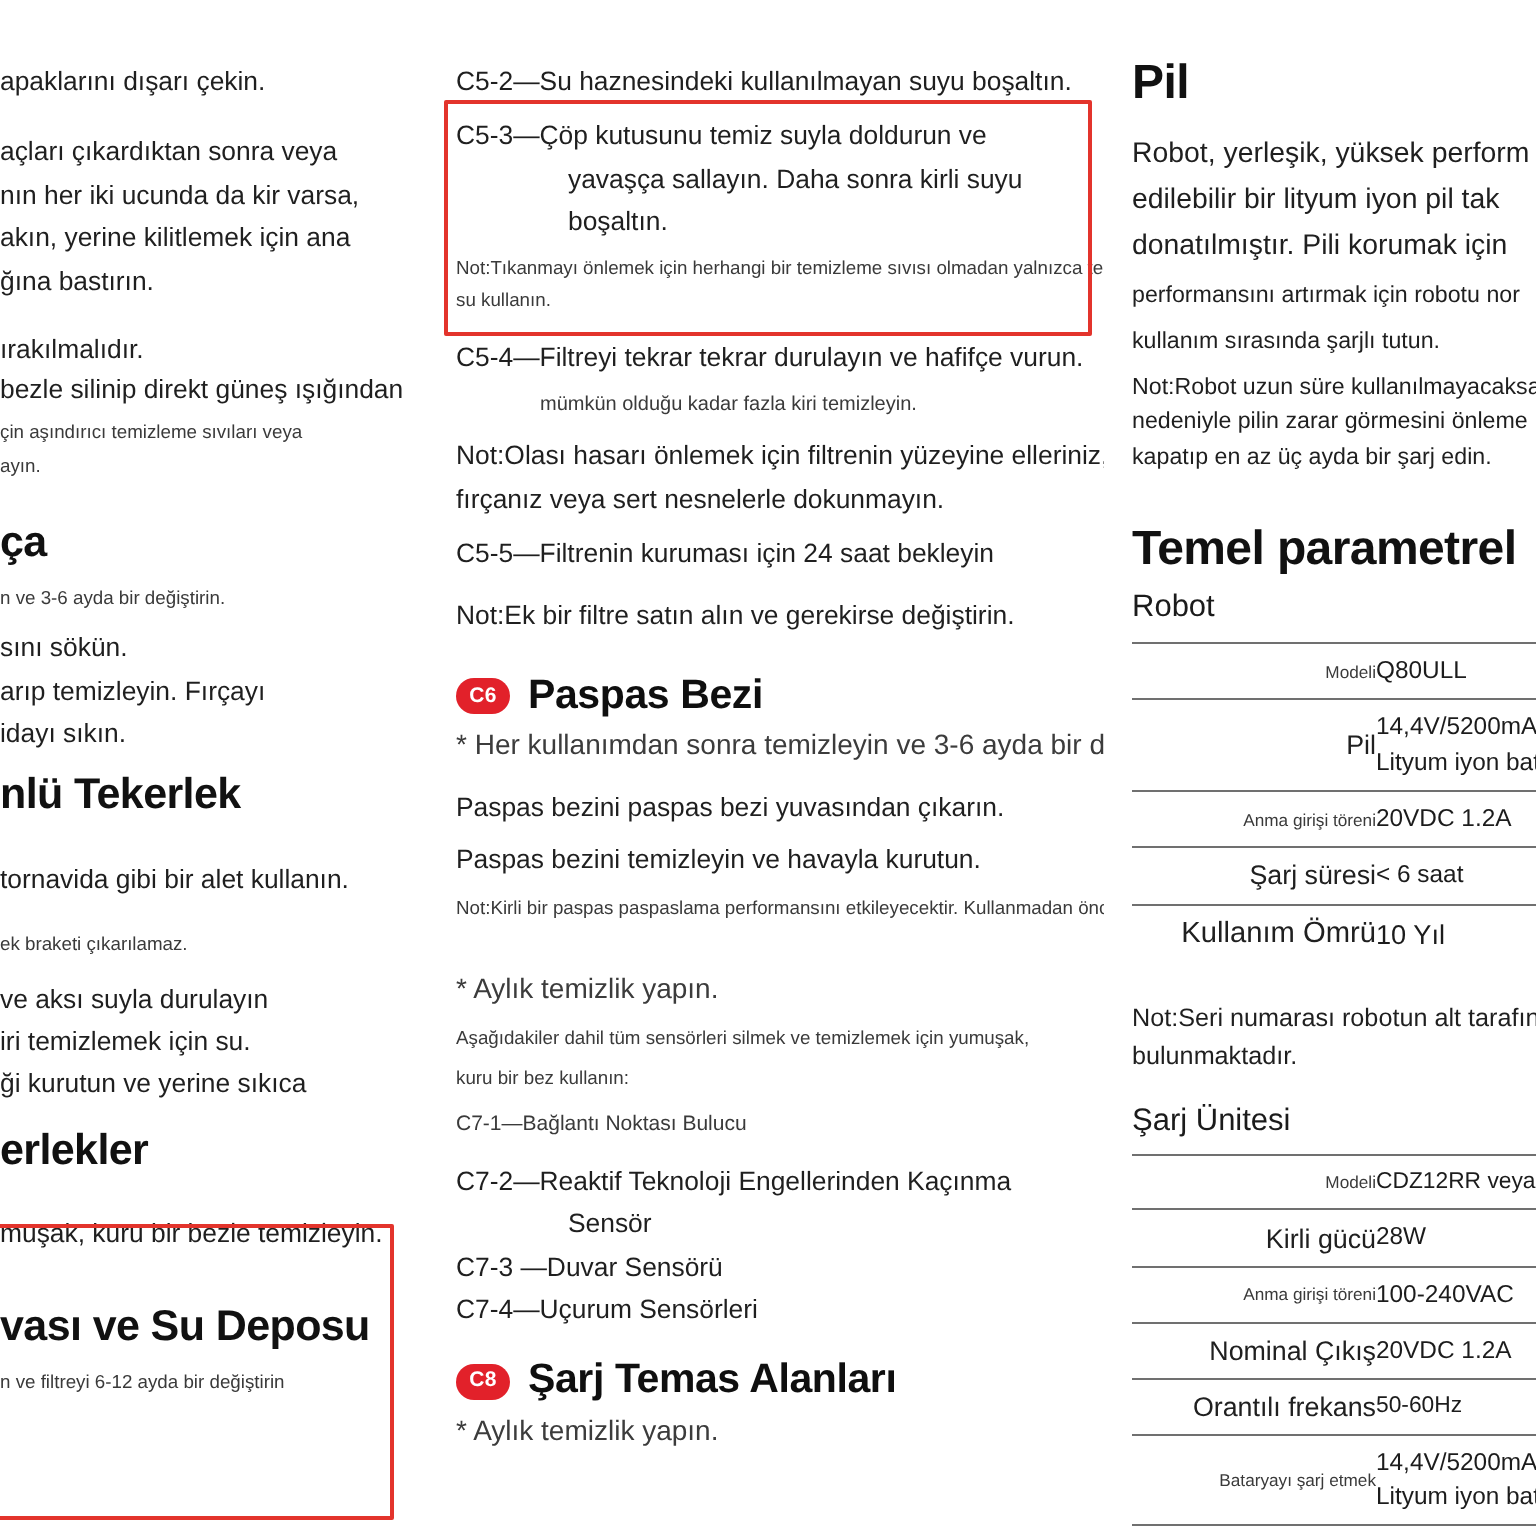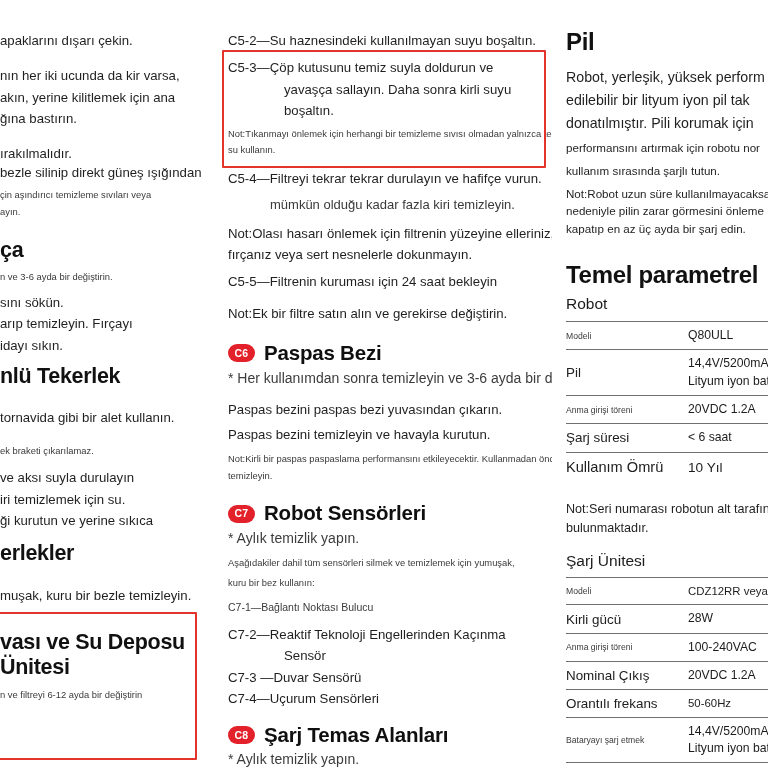--- a/index.html
+++ b/index.html
@@ -140,20 +140,21 @@
   table.spec tr:first-child { border-top: 1.6px solid #707070; }
   table.spec td {
     padding: 5px 0 5px 0;
     vertical-align: middle;
   }
   td.k {
     width: 122px;
     padding-left: 9px;
     font-size: 11.6px;
     color: #202020;
+    text-align: right;
   }
   td.k.big  { font-size: 13.4px; }
   td.k.xbig { font-size: 14.6px; }
   td.k.tiny { font-size: 8.6px; color: #3a3a3a; }
   td.v {
     font-size: 12.2px;
     color: #1c1c1c;
     line-height: 1.42;
     white-space: nowrap;
   }
@@ -170,20 +171,21 @@
 </head>
 <body>
 
 <div class="page">
 
   <div class="col col-left">
     <div class="colinner" style="top:30px; padding-left:48px;">
 
       <div class="body nw">apaklarını dışarı çekin.</div>
       <div class="sp14"></div>
+      <div class="body nw">açları çıkardıktan sonra veya</div>
       <div class="body nw">nın her iki ucunda da kir varsa,</div>
       <div class="body nw">akın, yerine kilitlemek için ana</div>
       <div class="body nw">ğına bastırın.</div>
 
       <div class="sp14"></div>
       <div class="body tight nw">ırakılmalıdır.</div>
       <div class="body tight nw">bezle silinip direkt güneş ışığından</div>
       <div class="sp4"></div>
       <div class="small nw">çin aşındırıcı temizleme sıvıları veya</div>
       <div class="small nw">ayın.</div>
@@ -208,21 +210,20 @@
       <div class="body nw">iri temizlemek için su.</div>
       <div class="body nw">ği kurutun ve yerine sıkıca</div>
 
       <div class="sp10"></div>
       <div class="h1">erlekler</div>
       <div class="sp18"></div>
       <div class="body nw">muşak, kuru bir bezle temizleyin.</div>
 
       <div class="sp24"></div>
       <div class="h1">vası ve Su Deposu</div>
-      <div class="h1">Ünitesi</div>
       <div class="sp6"></div>
       <div class="small nw">n ve filtreyi 6-12 ayda bir değiştirin</div>
       <div class="sp6"></div>
 
     </div>
   </div>
 
   <div class="col col-mid">
     <div class="colinner" style="top:30px; padding:0 6px;">
 
@@ -234,21 +235,21 @@
         <div class="body indent nw">yavaşça sallayın. Daha sonra kirli suyu</div>
         <div class="body indent nw">boşaltın.</div>
         <div class="sp4"></div>
         <div class="small nw">Not:Tıkanmayı önlemek için herhangi bir temizleme sıvısı olmadan yalnızca temiz</div>
         <div class="small nw">su kullanın.</div>
       </div>
 
       <div class="sp10"></div>
       <div class="body nw">C5-4—Filtreyi tekrar tekrar durulayın ve hafifçe vurun.</div>
       <div class="sp4"></div>
-      <div class="small indent-sm nw" style="font-size:13px;">mümkün olduğu kadar fazla kiri temizleyin.</div>
+      <div class="small indent-sm nw" style="font-size:10px;">mümkün olduğu kadar fazla kiri temizleyin.</div>
       <div class="sp6"></div>
       <div class="body nw">Not:Olası hasarı önlemek için filtrenin yüzeyine elleriniz,</div>
       <div class="body nw">fırçanız veya sert nesnelerle dokunmayın.</div>
       <div class="sp6"></div>
       <div class="body nw">C5-5—Filtrenin kuruması için 24 saat bekleyin</div>
       <div class="sp6"></div>
       <div class="sp4"></div>
       <div class="body nw">Not:Ek bir filtre satın alın ve gerekirse değiştirin.</div>
 
       <div class="sp18"></div>
@@ -256,27 +257,22 @@
         <span class="badge">C6</span>
         <span class="sec-title">Paspas Bezi</span>
       </div>
       <div class="star-note nw">* Her kullanımdan sonra temizleyin ve 3-6 ayda bir değiştirin</div>
       <div class="sp10"></div>
       <div class="body nw">Paspas bezini paspas bezi yuvasından çıkarın.</div>
       <div class="sp4"></div>
       <div class="body nw">Paspas bezini temizleyin ve havayla kurutun.</div>
       <div class="sp6"></div>
       <div class="small nw">Not:Kirli bir paspas paspaslama performansını etkileyecektir. Kullanmadan önce</div>
-      <div class="small nw">temizleyin.</div>
-
-      <div class="sp18"></div>
-      <div class="sec-head">
-        <span class="badge">C7</span>
-        <span class="sec-title">Robot Sensörleri</span>
-      </div>
+
+      <div class="sp18"></div>
       <div class="star-note nw">* Aylık temizlik yapın.</div>
       <div class="sp6"></div>
       <div class="small nw">Aşağıdakiler dahil tüm sensörleri silmek ve temizlemek için yumuşak,</div>
       <div class="sp4"></div>
       <div class="small nw">kuru bir bez kullanın:</div>
       <div class="sp6"></div>
       <div class="small nw" style="font-size:10.5px;">C7-1—Bağlantı Noktası Bulucu</div>
       <div class="sp8"></div>
       <div class="body nw">C7-2—Reaktif Teknoloji Engellerinden Kaçınma</div>
       <div class="body indent nw">Sensör</div>

